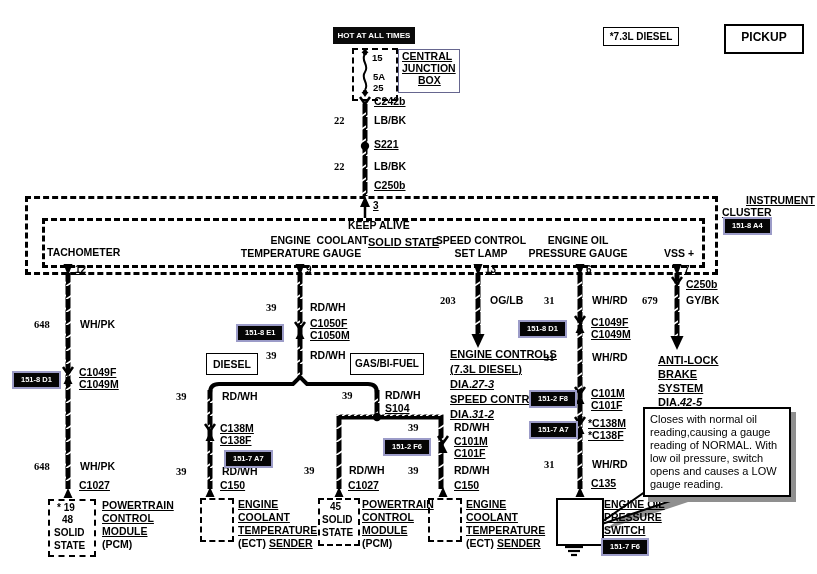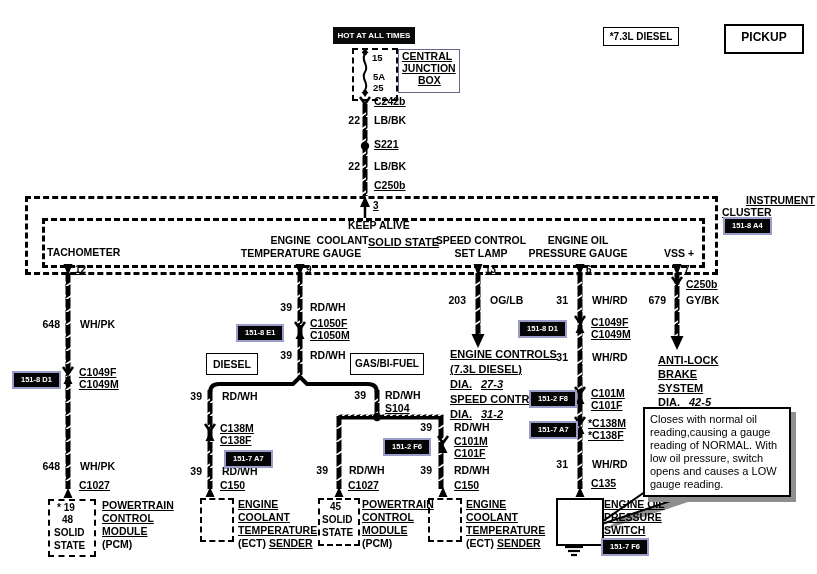--- a/index.html
+++ b/index.html
@@ -4,22 +4,22 @@
 <style>
   html,body{margin:0;padding:0;background:#fff;}
   #canvas{position:relative;width:817px;height:574px;background:#fff;overflow:hidden;
           font-family:"Liberation Sans",sans-serif;color:#000;}
   #linework{position:absolute;left:0;top:0;z-index:1;}
   .t{position:absolute;z-index:3;font-weight:bold;font-size:10.5px;line-height:11px;white-space:pre;}
   .s10{font-size:10px;}
   .s9{font-size:9.5px;}
   .s11{font-size:11px;line-height:12px;text-decoration:underline;}
   .u{text-decoration:underline;text-underline-offset:1px;}
-  .it{font-style:italic;margin-left:9px;}
-  .g{width:26px;text-align:right;}
+  .it{font-style:italic;}
+  .g{width:26px;text-align:left;font-family:Liberation Serif, serif;}
   .ctr{transform:translateX(-50%);}
   .badge{position:absolute;z-index:4;background:#050505;color:#fff;font-weight:bold;font-size:7.5px;
          line-height:8px;padding:3px 7px;border:2px solid #9c9cc8;white-space:nowrap;}
   .dashbox{position:absolute;z-index:2;border:3px dashed #000;background:transparent;}
   .dash2{border-width:2.5px;}
   .solidbox{position:absolute;z-index:2;border:2px solid #000;background:#fff;}
   .inbox{position:absolute;z-index:3;width:100%;text-align:center;font-weight:bold;}
   #note-box{position:absolute;z-index:5;left:643px;top:407px;width:134px;border:2px solid #000;
             background:#fff;box-shadow:5px 5px 0 #8f8f8f;padding:4px 5px;font-size:11px;
             line-height:13px;font-weight:normal;}

